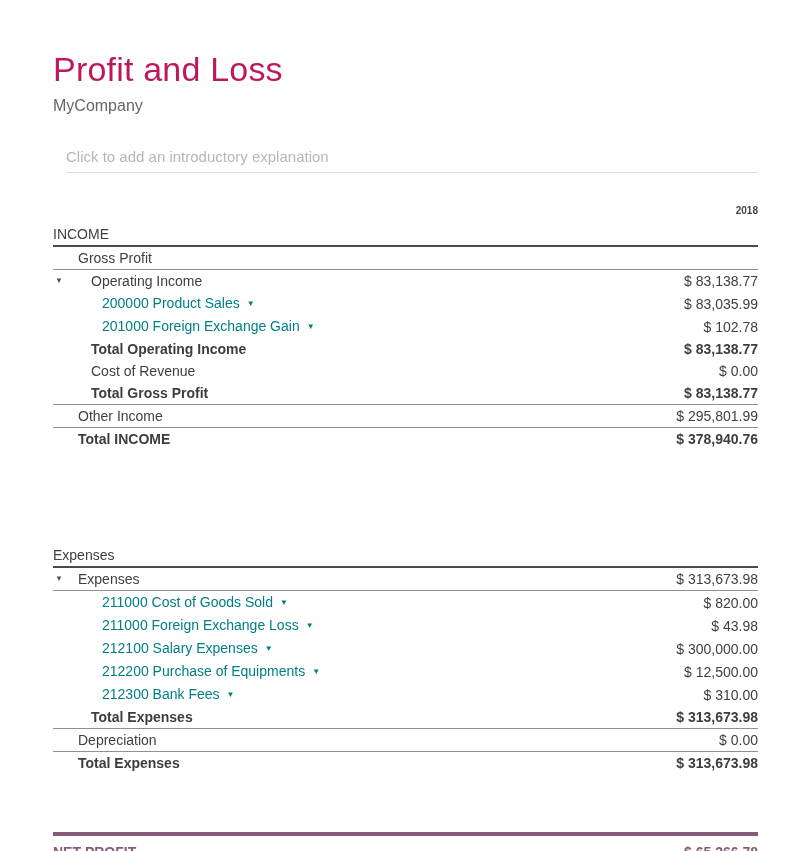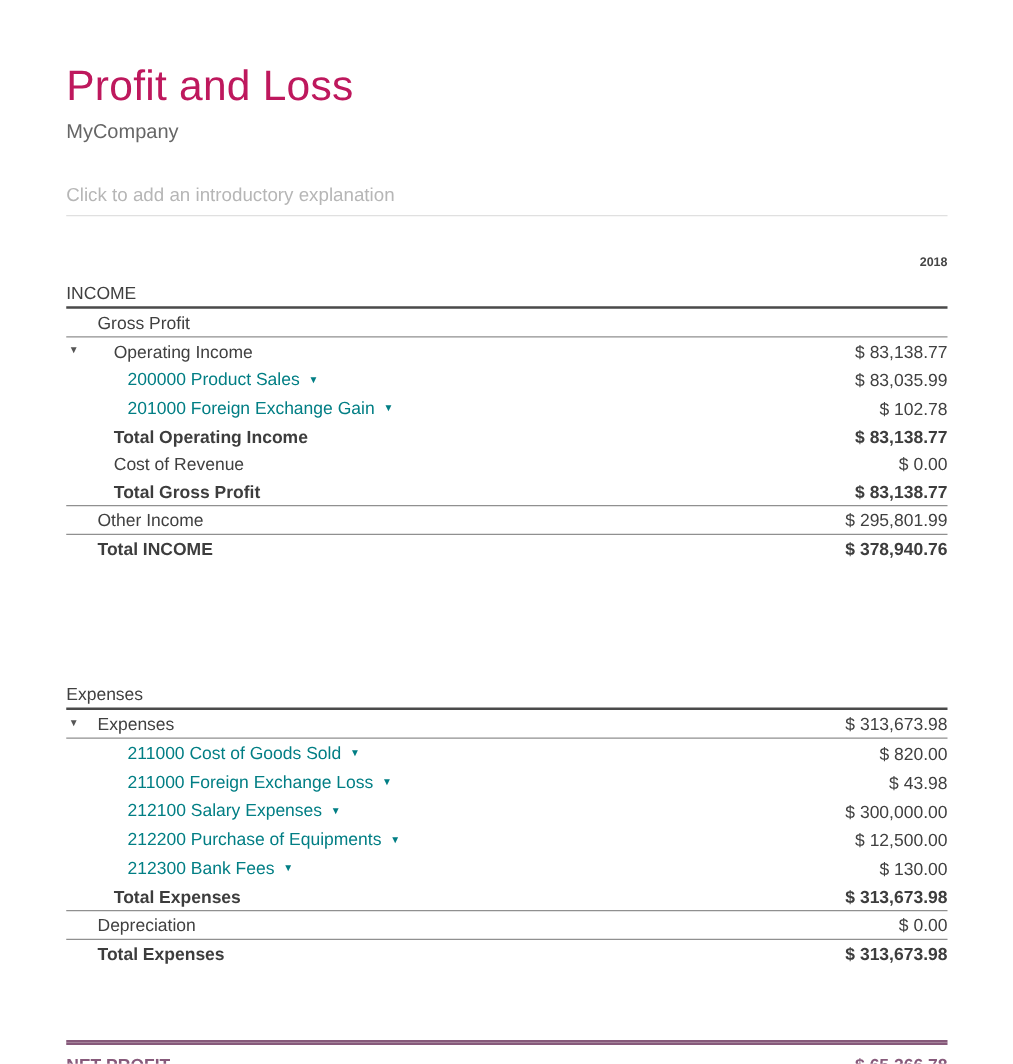--- a/index.html
+++ b/index.html
@@ -26,20 +26,21 @@
     font-size: 16px;
     color: #666666;
   }
   .intro-placeholder {
     margin-top: 33px;
     padding-bottom: 7px;
     font-size: 15px;
     color: #b6b6b6;
     border-bottom: 1px solid #e0e0e0;
     cursor: text;
+    margin-left: 13px;
   }
   .table { margin-top: 28px; }
   .period-header {
     text-align: right;
     font-size: 10px;
     font-weight: 700;
     color: #454545;
     padding: 4px 0 7px 0;
   }
   .section.second { margin-top: 94px; }
@@ -179,21 +180,21 @@
         <div class="row lvl3 account">
           <span class="label">212100 Salary Expenses<span class="caret-after">▼</span></span>
           <span class="value">$ 300,000.00</span>
         </div>
         <div class="row lvl3 account">
           <span class="label">212200 Purchase of Equipments<span class="caret-after">▼</span></span>
           <span class="value">$ 12,500.00</span>
         </div>
         <div class="row lvl3 account">
           <span class="label">212300 Bank Fees<span class="caret-after">▼</span></span>
-          <span class="value">$ 130.00</span>
+          <span class="value">$ 310.00</span>
         </div>
         <div class="row lvl2 bold line-thin">
           <span class="label">Total Expenses</span>
           <span class="value">$ 313,673.98</span>
         </div>
         <div class="row lvl1 line-thin">
           <span class="label">Depreciation</span>
           <span class="value">$ 0.00</span>
         </div>
         <div class="row lvl1 bold">

